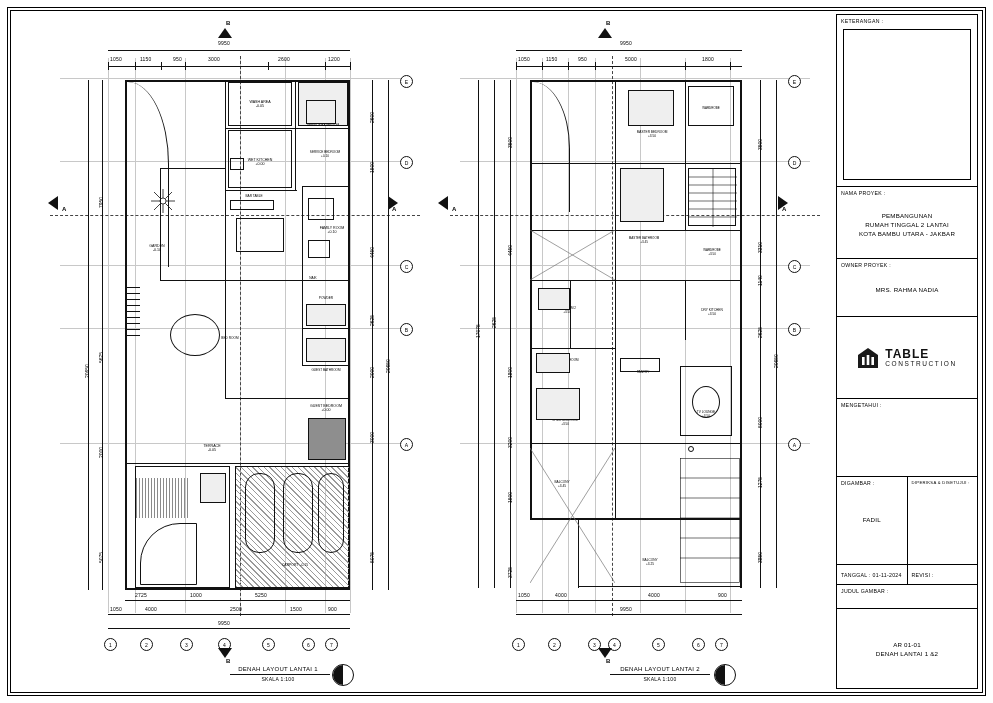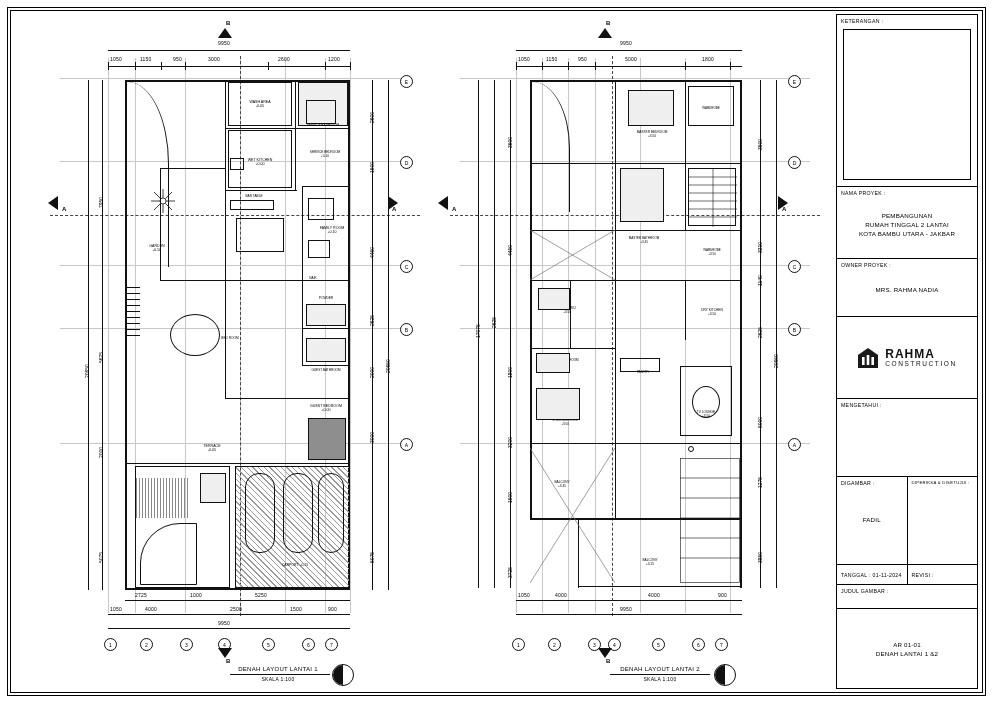--- a/index.html
+++ b/index.html
@@ -484,21 +484,21 @@
       <div class="logo-wrap">
         <div class="logo-mark">
           <svg width="22" height="22" viewBox="0 0 22 22">
             <path d="M11 1 L21 8 L21 21 L1 21 L1 8 Z" fill="#1a1a1a"></path>
             <rect x="5" y="10" width="2.6" height="8" fill="#fff"></rect>
             <rect x="9.7" y="8" width="2.6" height="10" fill="#fff"></rect>
             <rect x="14.4" y="10" width="2.6" height="8" fill="#fff"></rect>
           </svg>
         </div>
         <div>
-          <div class="logo-name">RAHMA</div>
+          <div class="logo-name">TABLE</div>
           <div class="logo-sub">CONSTRUCTION</div>
         </div>
       </div>
     </div>
 
     <div class="tb-cell" id="tb-mengetahui">
       <div class="tb-label">MENGETAHUI :</div>
     </div>
 
     <div class="tb-cell" id="tb-sign">

